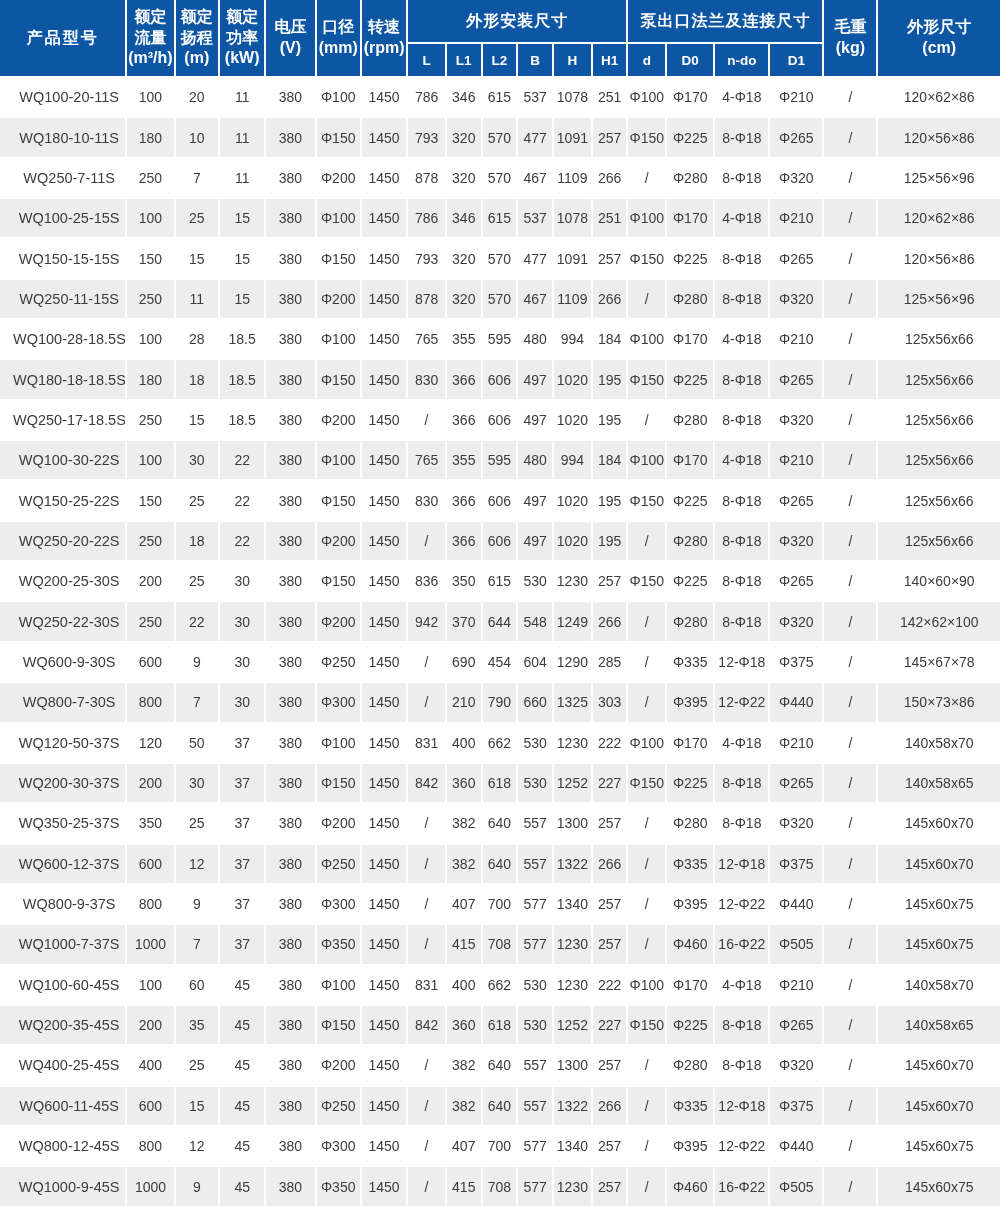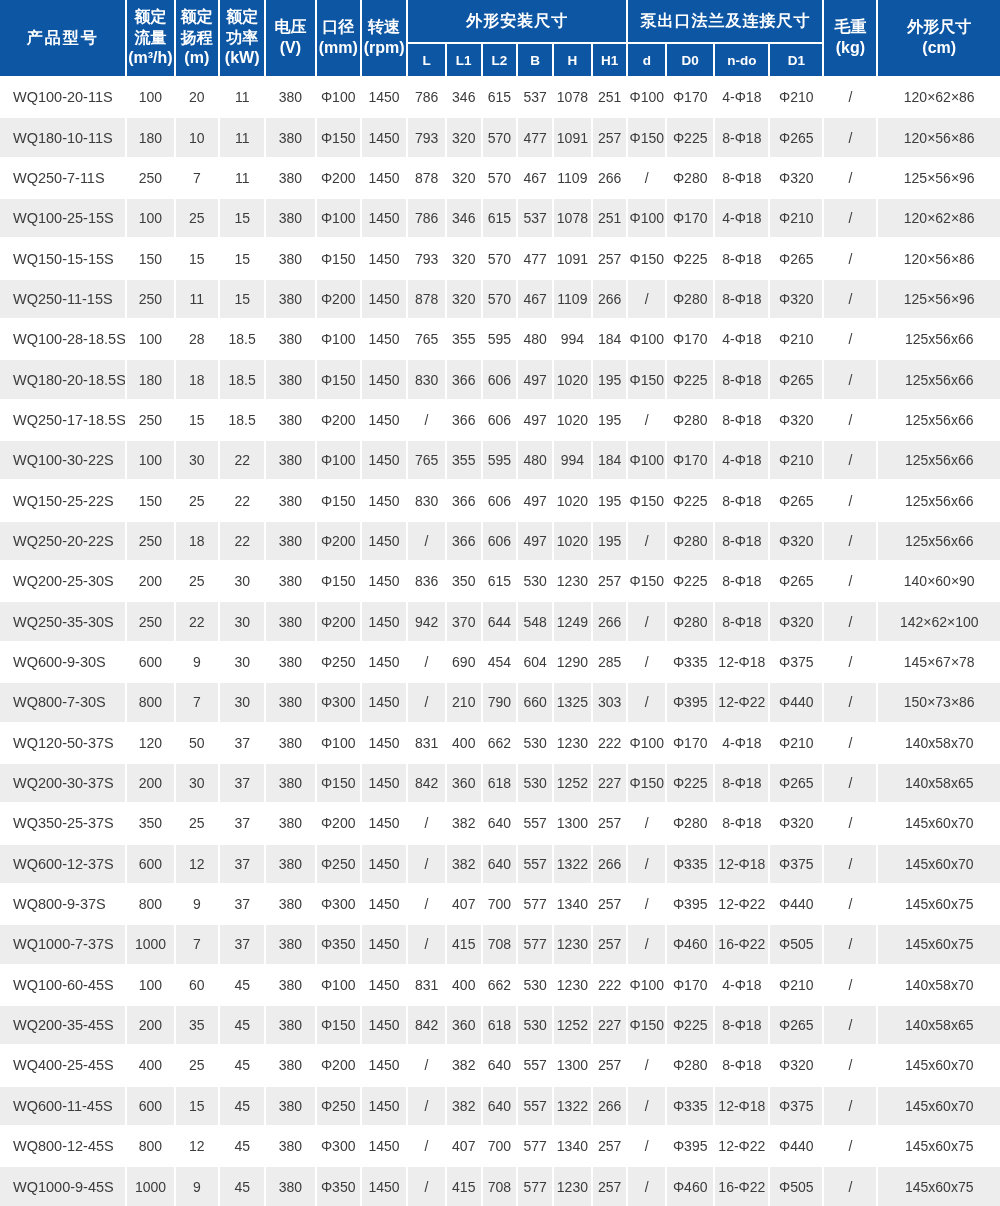--- a/index.html
+++ b/index.html
@@ -50,21 +50,21 @@
     font-size: 14px;
     color: #3c3c3c;
     background: #ffffff;
     height: 38px;
     padding: 0;
     overflow: hidden;
     white-space: nowrap;
   }
   tr.stripe td { background: #ededed; }
   td.model {
-    text-align: left;
+    text-align: center;
     padding-left: 13px;
     font-size: 14.5px;
     margin-left: 8px;
   }
 </style>
 </head>
 <body>
 
 <div class="viewport">
   <table class="spec">
@@ -269,21 +269,21 @@
           <td>994</td>
           <td>184</td>
           <td>Φ100</td>
           <td>Φ170</td>
           <td>4-Φ18</td>
           <td>Φ210</td>
           <td>/</td>
           <td>125x56x66</td>
         </tr>
         <tr class="stripe">
-          <td class="model">WQ180-20-18.5S</td>
+          <td class="model">WQ180-18-18.5S</td>
           <td>180</td>
           <td>18</td>
           <td>18.5</td>
           <td>380</td>
           <td>Φ150</td>
           <td>1450</td>
           <td>830</td>
           <td>366</td>
           <td>606</td>
           <td>497</td>
@@ -395,21 +395,21 @@
           <td>1230</td>
           <td>257</td>
           <td>Φ150</td>
           <td>Φ225</td>
           <td>8-Φ18</td>
           <td>Φ265</td>
           <td>/</td>
           <td>140×60×90</td>
         </tr>
         <tr class="stripe">
-          <td class="model">WQ250-35-30S</td>
+          <td class="model">WQ250-22-30S</td>
           <td>250</td>
           <td>22</td>
           <td>30</td>
           <td>380</td>
           <td>Φ200</td>
           <td>1450</td>
           <td>942</td>
           <td>370</td>
           <td>644</td>
           <td>548</td>

